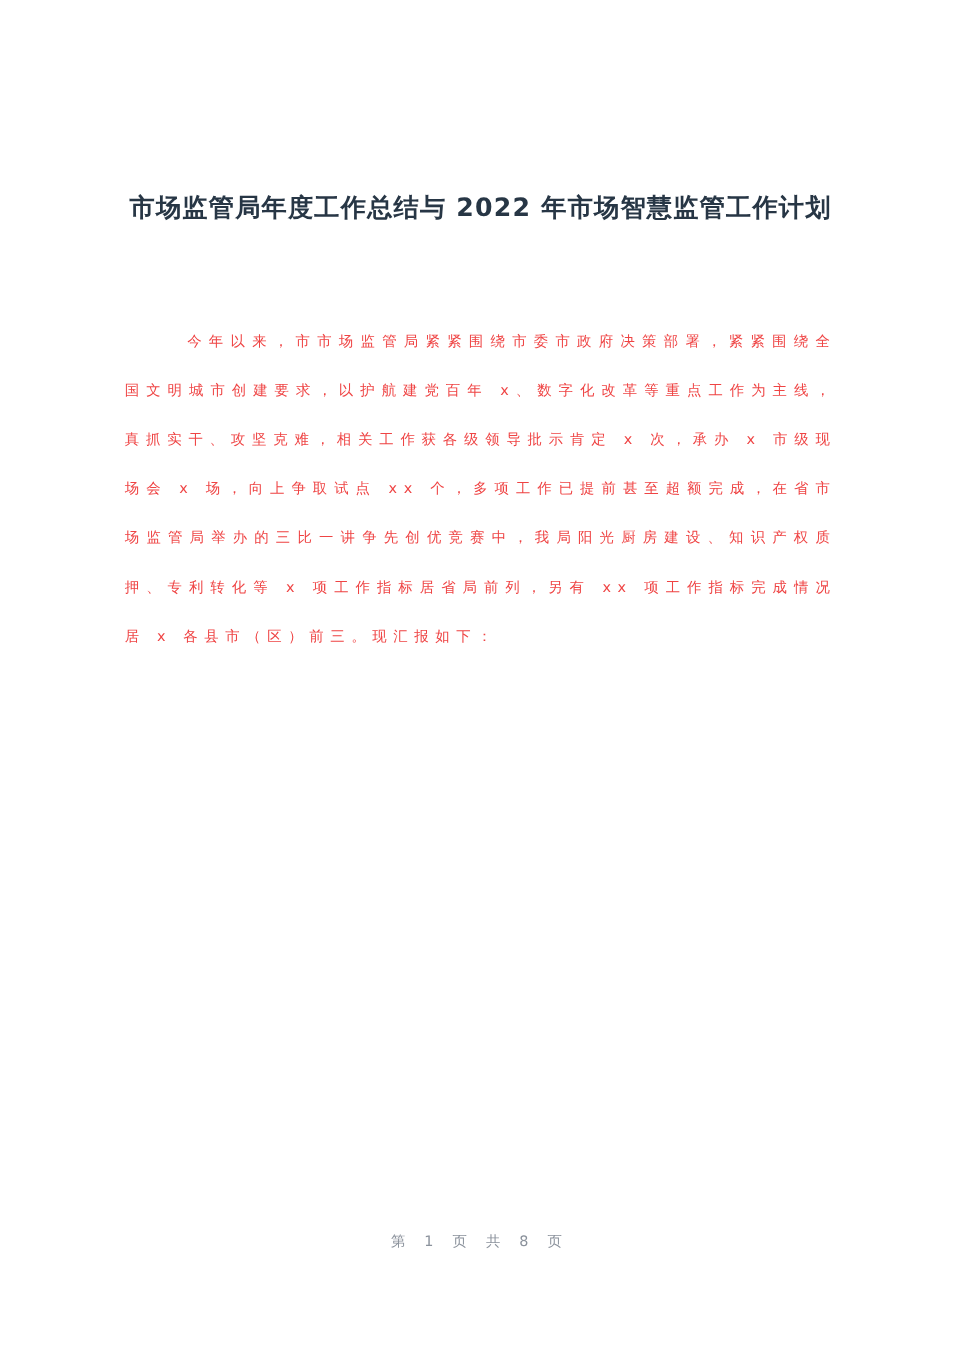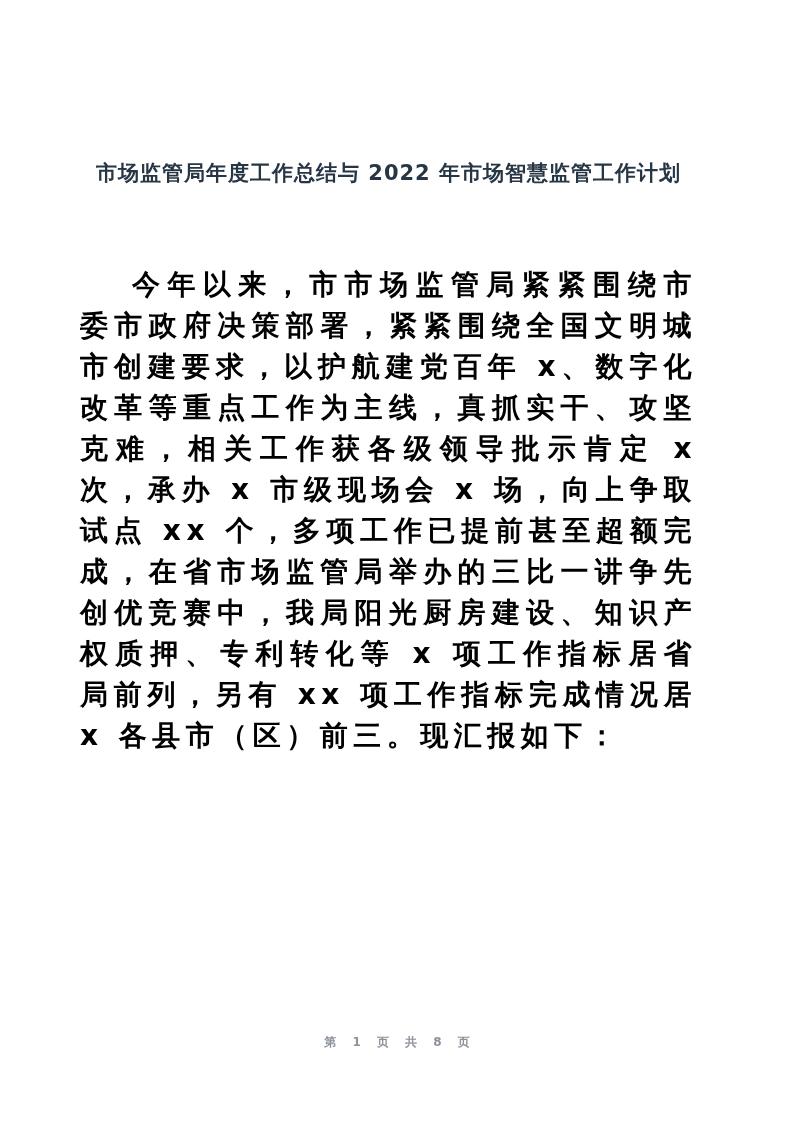--- a/index.html
+++ b/index.html
@@ -8,51 +8,51 @@
       width: 800px;
       height: 1131px;
       position: relative;
       font-family: "DejaVu Sans", sans-serif;
       overflow: hidden;
     }
     .page {
       position: absolute;
       inset: 0;
       background: #ffffff;
-      padding: 158px 103px 0 80px;
+      padding: 158px 103px 0 104px;
     }
     .doc-title {
       font-size: 21px;
       font-weight: 700;
       color: #273645;
       text-align: center;
       line-height: 1.5;
       letter-spacing: 1px;
     }
     .doc-body {
       margin-top: 74px;
     }
     .para {
-      font-size: 28px;
-      font-weight: 700;
-      color: #000000;
+      font-size: 12px;
+      font-weight: 400;
+      color: #ef4444;
       line-height: 41px;
       letter-spacing: 5.5px;
       text-align: justify;
       text-indent: 52px;
       word-break: break-all;
     }
     .footer {
       position: absolute;
       left: 0;
       right: 0;
-      bottom: 80px;
+      bottom: 88px;
       text-align: center;
       font-size: 12px;
-      font-weight: 700;
+      font-weight: 400;
       color: #8b929c;
       letter-spacing: 6px;
     }
   </style>
 </head>
 <body>
 
 <div class="page">
 
   <h1 class="doc-title">市场监管局年度工作总结与 2022 年市场智慧监管工作计划</h1>

